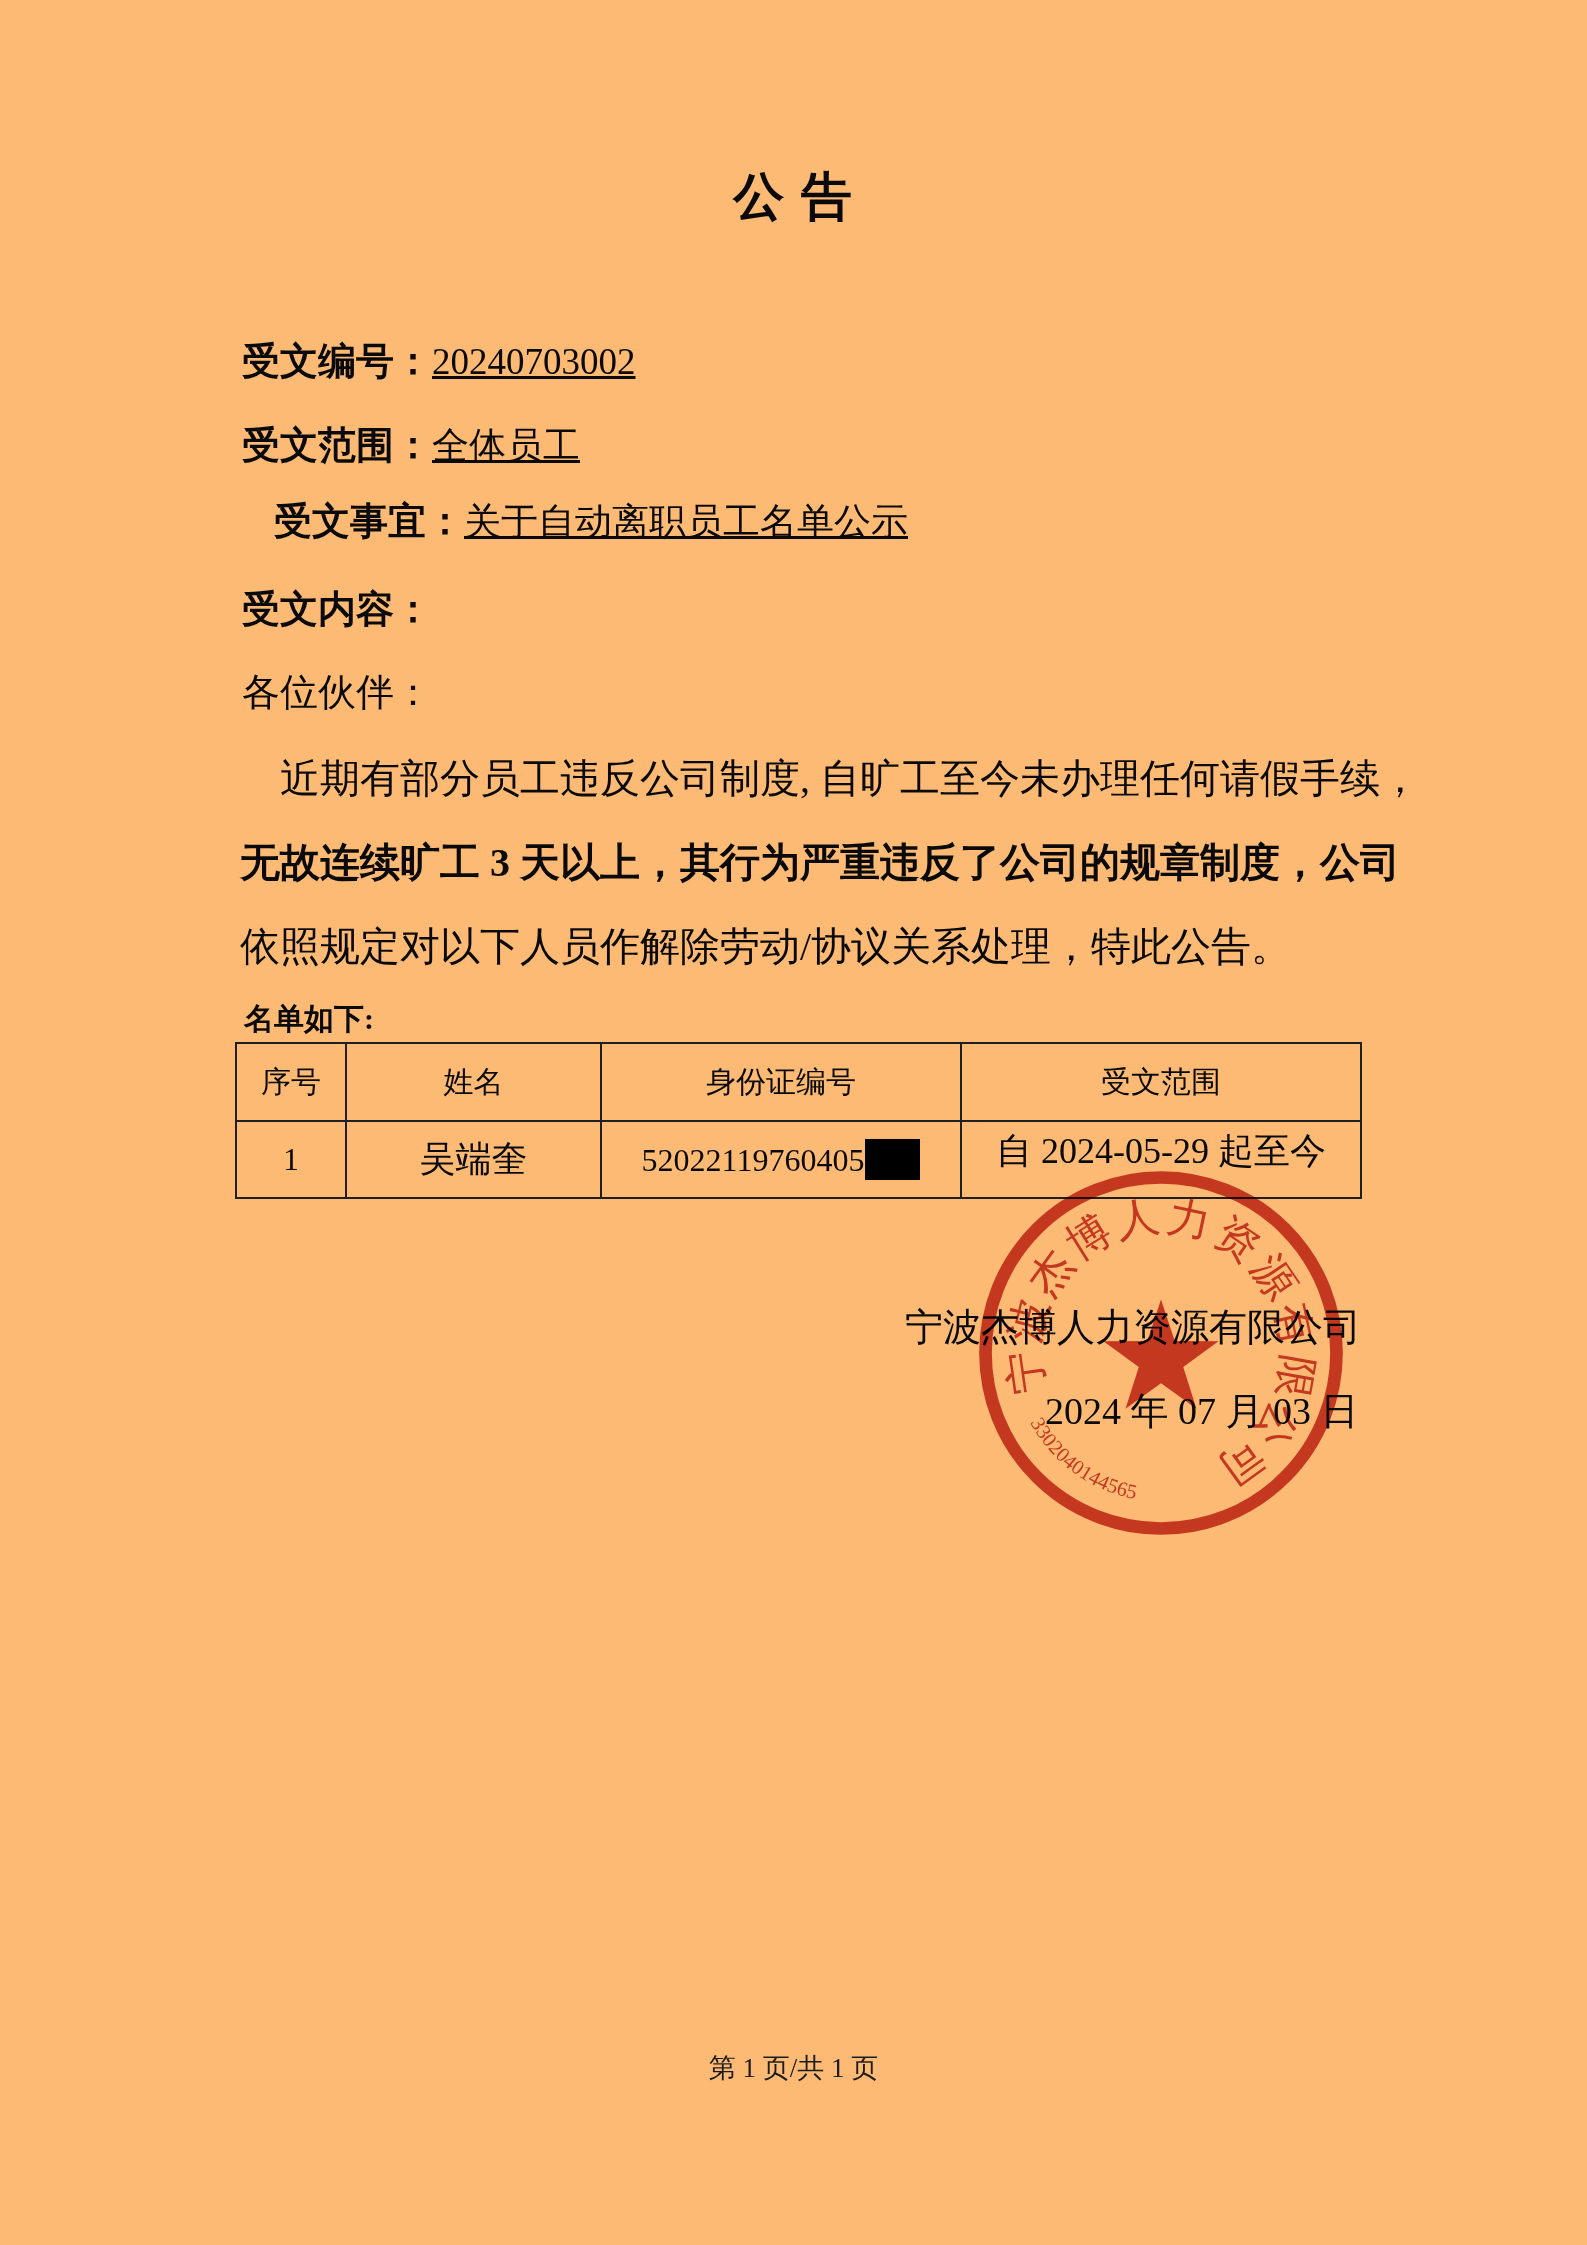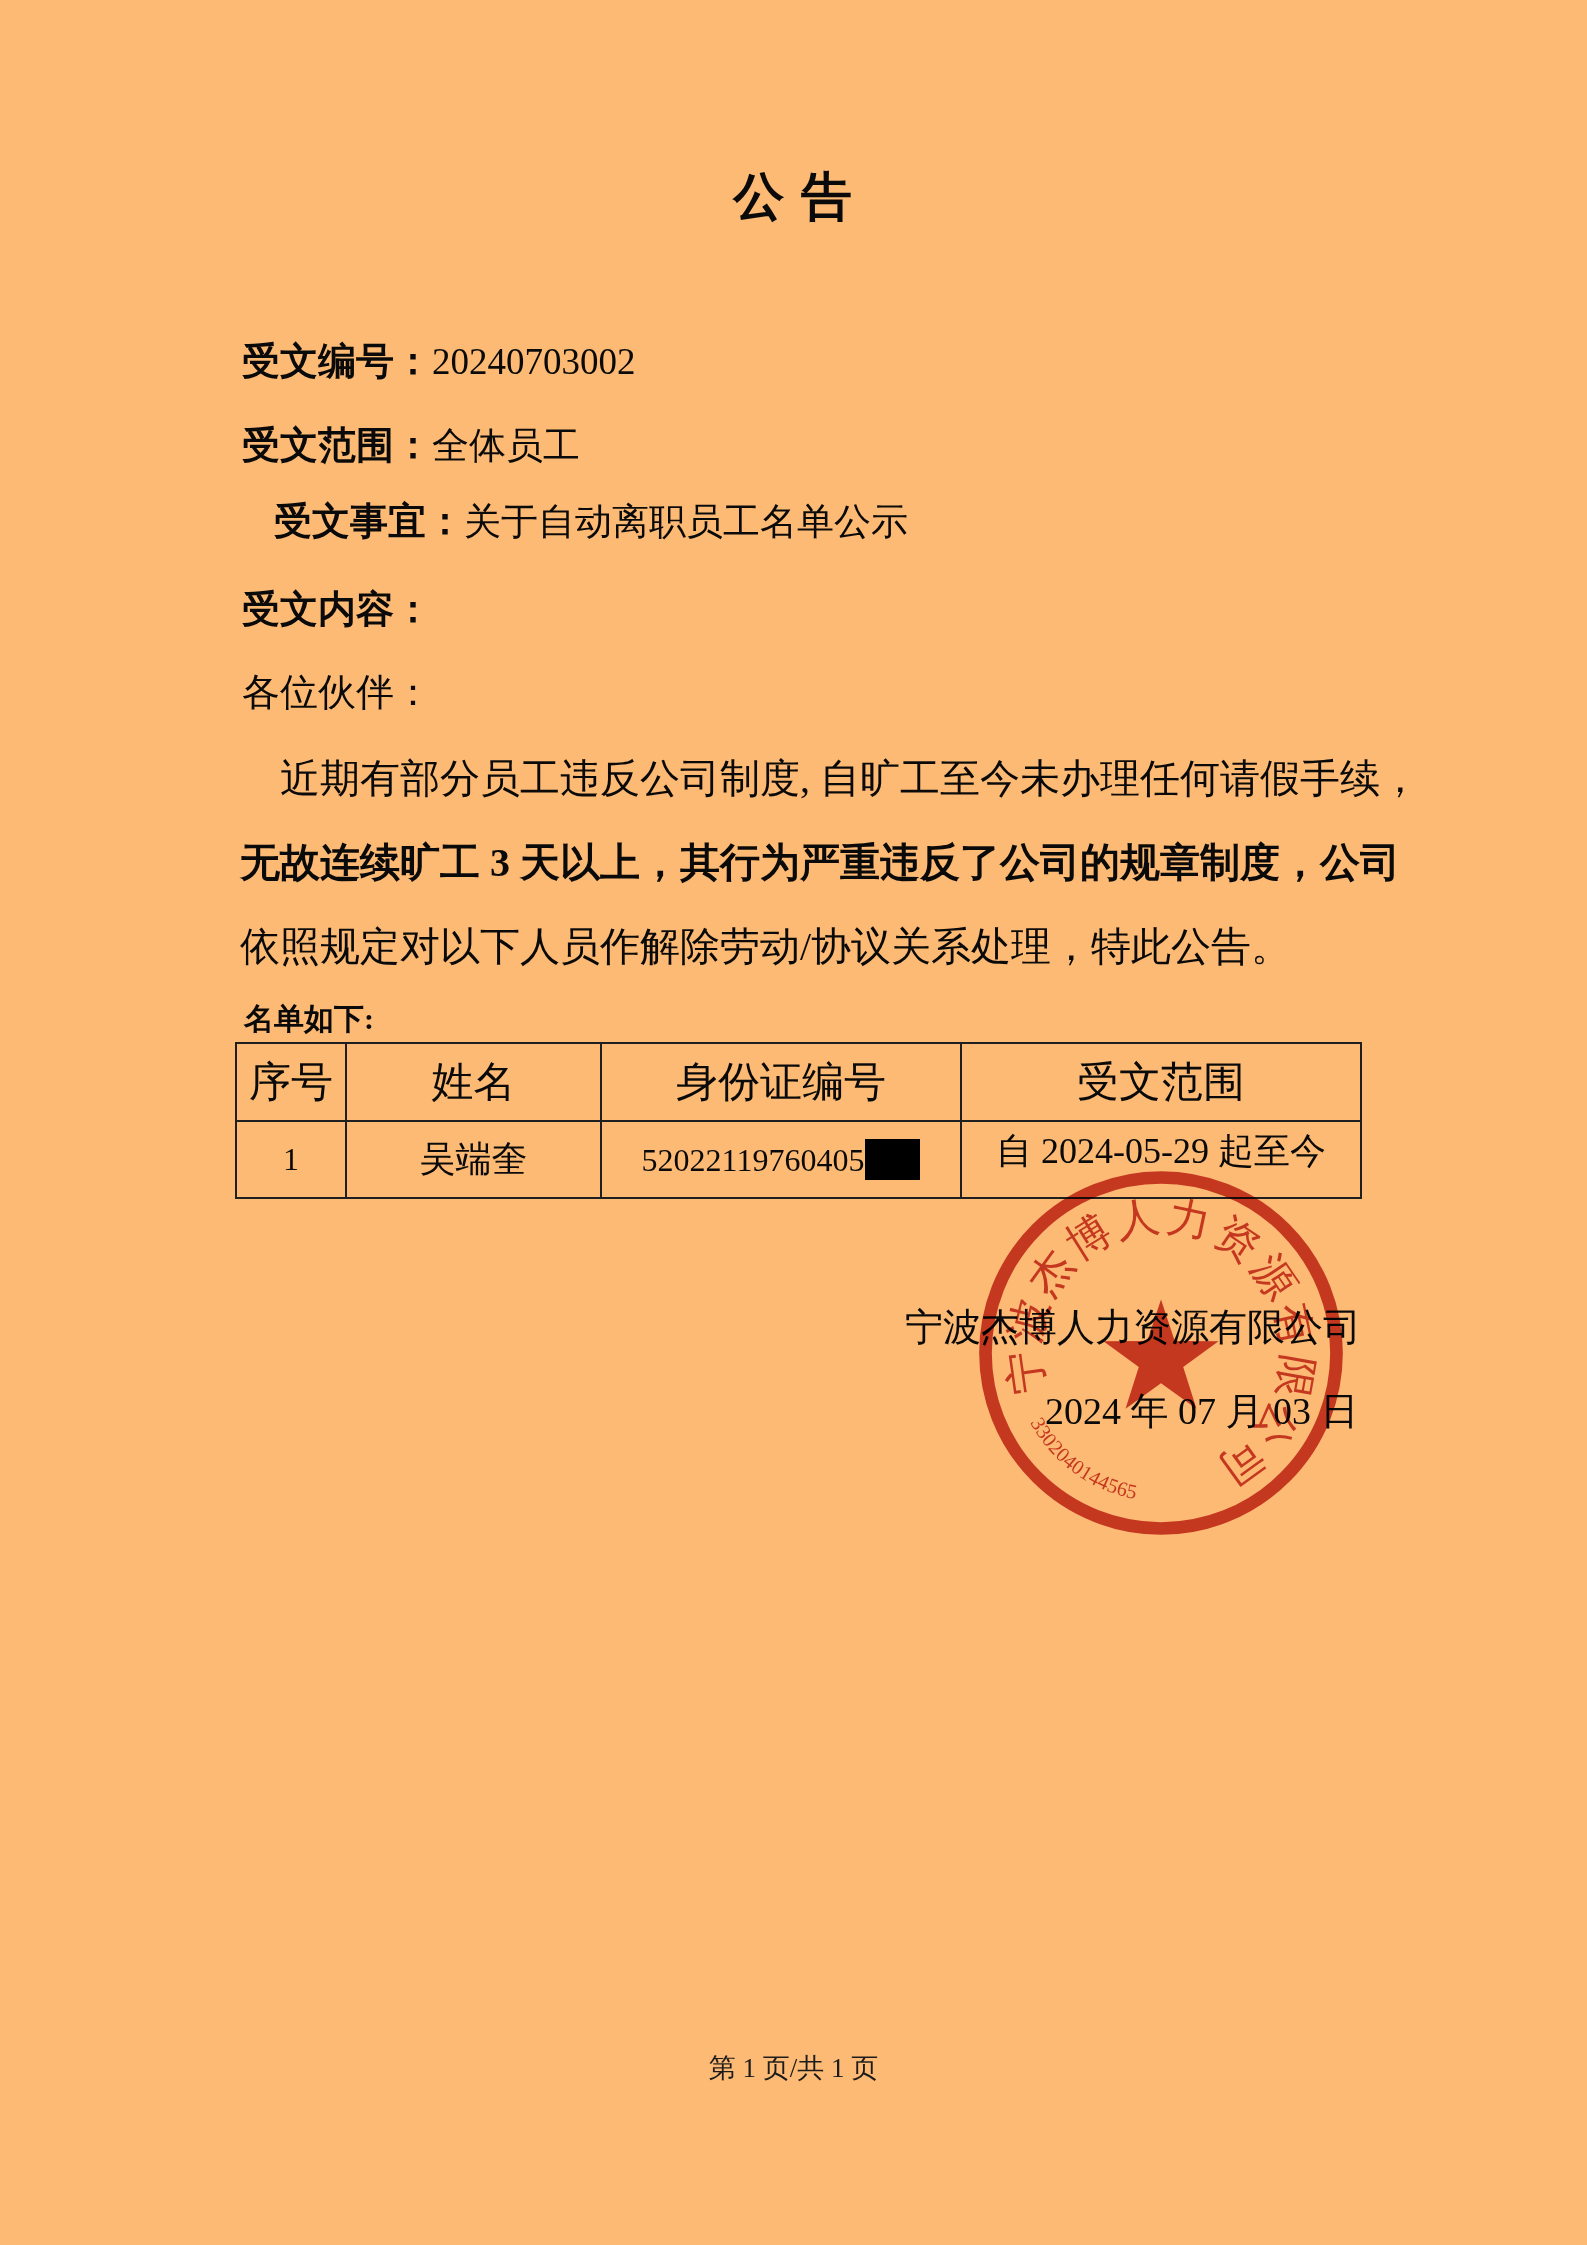--- a/index.html
+++ b/index.html
@@ -15,21 +15,21 @@
   .abs{position:absolute;}
   .doc-title{
     top:163px;left:0;width:100%;
     text-align:center;
     font-size:51px;font-weight:700;
     letter-spacing:2px;
     white-space:pre;
   }
   .field-line{left:242px;font-size:38px;line-height:40px;white-space:nowrap;}
   .field-label{font-weight:700;}
-  .field-value{font-weight:400;font-size:37px;}
+  .field-value{font-weight:400;font-size:37px;text-decoration:underline;}
   .fl-0{top:341px;}
   .fl-1{top:425px;}
   .fl-2{top:501px;margin-left:32px;}
   .fl-3{top:589px;}
   .salutation{left:242px;top:672px;font-size:38px;line-height:40px;}
   .para-line{left:240px;font-size:40px;line-height:42px;white-space:nowrap;}
   .pl-0{top:758px;text-indent:40px;}
   .pl-1{top:842px;font-weight:bold;}
   .pl-2{top:926px;}
   .list-intro{left:244px;top:999px;font-size:30px;font-weight:700;}
@@ -37,21 +37,21 @@
     position:absolute;left:235px;top:1042px;
     width:1125px;border-collapse:collapse;table-layout:fixed;
   }
   table.roster td,table.roster th{
     border:2px solid #1f1f1f;
     text-align:center;vertical-align:middle;
     font-weight:400;padding:0;
   }
   table.roster tr.hdr{height:78px;}
   table.roster tr.datarow{height:77px;}
-  table.roster th{font-size:42px;}
+  table.roster th{font-size:30px;}
   .c-no{width:110px;}
   .c-name{width:255px;}
   .c-id{width:360px;}
   .c-time{width:400px;}
   .cell-no{font-size:32px;}
   .cell-name{font-size:36px;}
   .cell-id{font-size:32px;white-space:nowrap;}
   .redact-box{
     display:inline-block;width:55px;height:41px;
     background:#000;vertical-align:-9px;margin-left:1px;

